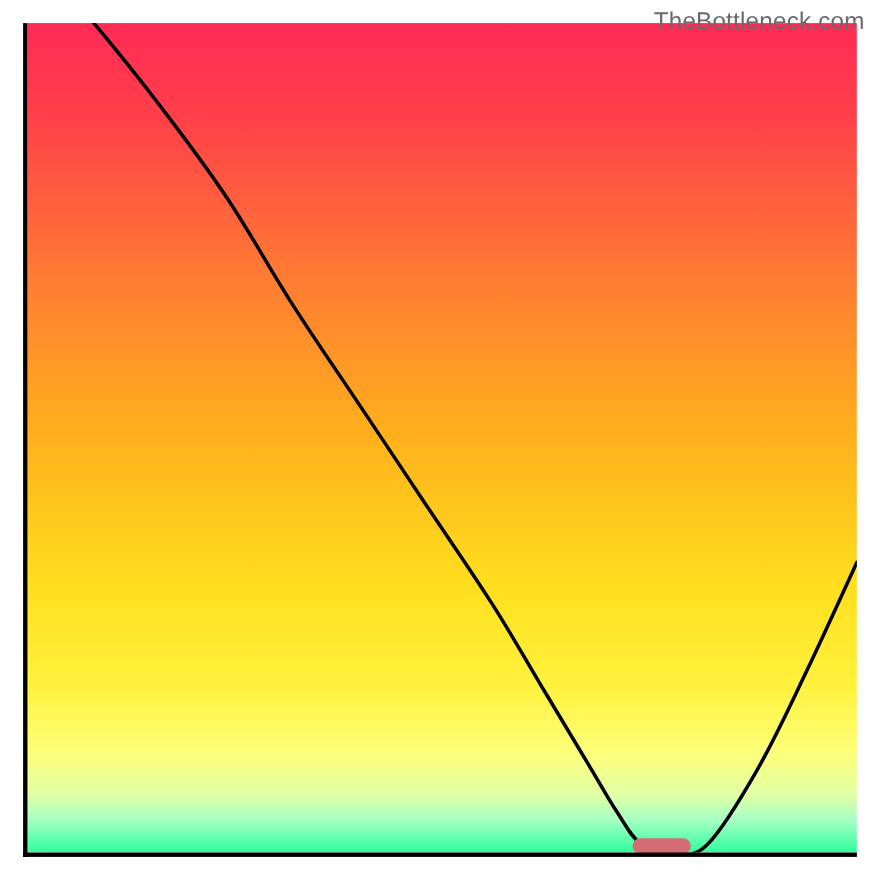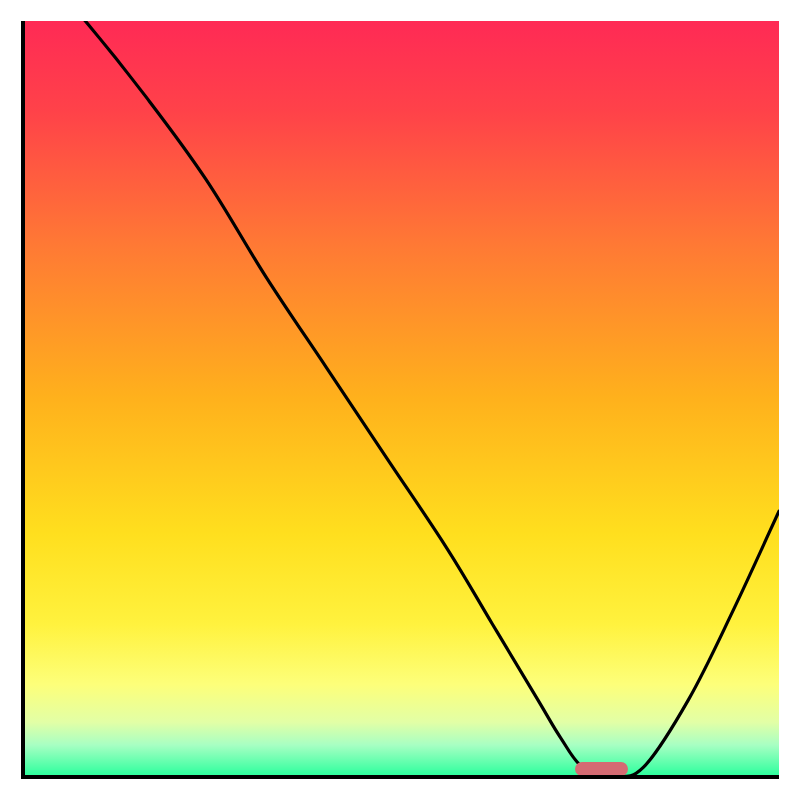--- a/index.html
+++ b/index.html
@@ -54,20 +54,21 @@
     position: absolute;
     height: 14px;
     border-radius: 7px;
     background: #d56b73;
   }
 </style>
 </head>
 <body>
 <div class="wrap">
 
+  <div class="watermark">TheBottleneck.com</div>
 
   <svg class="gradient" viewBox="0 0 754 754" preserveAspectRatio="none">
     <defs>
       <linearGradient id="bg" x1="0" y1="0" x2="0" y2="1">
         <stop id="g0" offset="0%" stop-color="#ff2a55"></stop>
         <stop id="g1" offset="12%" stop-color="#ff4249"></stop>
         <stop id="g2" offset="30%" stop-color="#ff7a34"></stop>
         <stop id="g3" offset="50%" stop-color="#ffb11c"></stop>
         <stop id="g4" offset="68%" stop-color="#ffdf1e"></stop>
         <stop id="g5" offset="80%" stop-color="#fff23e"></stop>

